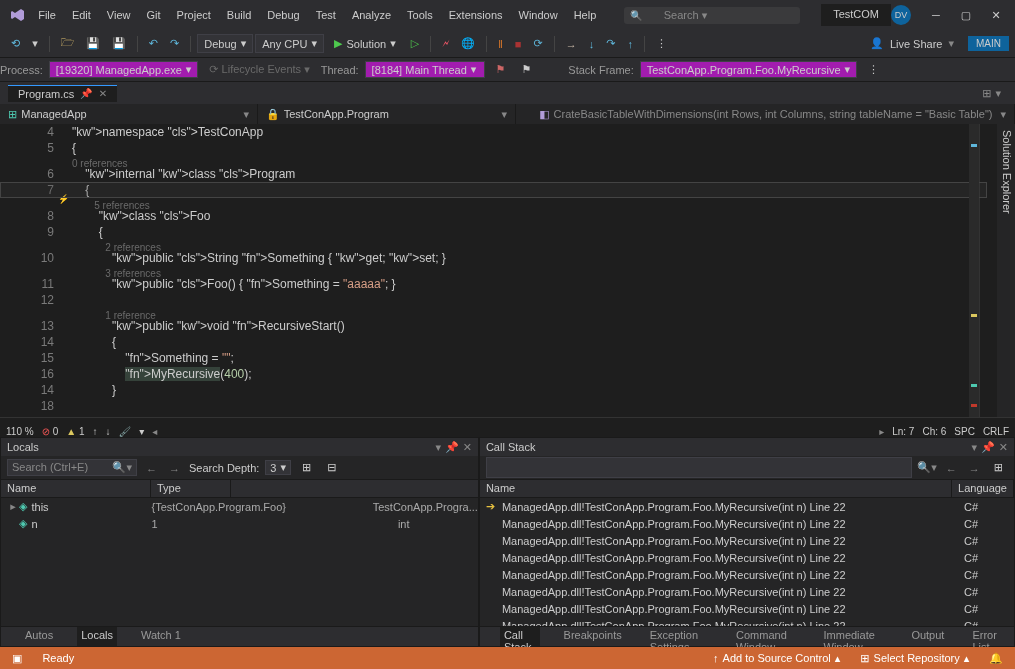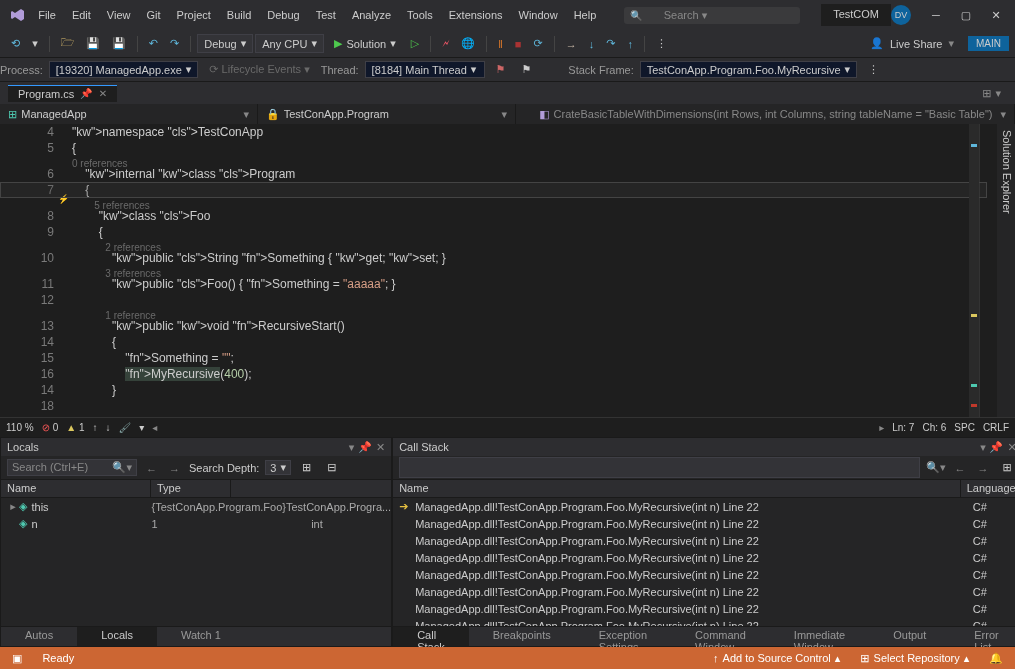--- a/index.html
+++ b/index.html
@@ -24,21 +24,21 @@
 .tool-sep { width: 1px; height: 16px; background: #444; margin: 0 4px; }
 .dropdown { display: flex; align-items: center; padding: 2px 6px; background: #333337; border: 1px solid #3f3f46; font-size: 11px; gap: 4px;}
 .continue-btn { display: flex; align-items: center; gap: 4px; padding: 2px 8px; cursor: pointer; }
 .continue-btn .arrow { color: #4ec94e; }
 .liveshare { margin-left: auto; display: flex; align-items: center; gap: 6px;}
 .main-badge { background: #0e639c; padding: 2px 8px; font-size: 10px; margin-left: 8px; }
 
 
 .processbar { display: flex; align-items: center; height: 24px; background: #2d2d30; padding: 0 0; gap: 6px; border-bottom: 1px solid #1a1a1a;}
 .processbar .lbl { color: #999; }
-.processbar .val { background: #0f172a; border: 1px solid #3f3f46; padding: 1px 6px; display: flex; align-items: center; gap: 4px;}
+.processbar .val { background: #a21caf; border: 1px solid #3f3f46; padding: 1px 6px; display: flex; align-items: center; gap: 4px;}
 
 
 .doctabs { display: flex; align-items: center; height: 22px; background: #2d2d30; padding: 0 8px;}
 .doctab { display: flex; align-items: center; background: #1e1e1e; padding: 2px 10px; gap: 6px; border-top: 1px solid #3399ff;}
 .doctab .close { color: #888; font-size: 10px;}
 .doctabs-right { margin-left: auto; display: flex; gap: 4px; padding-right: 6px; color: #888;}
 
 
 .navbar { display: flex; height: 20px; background: #252526;}
 .navbar .seg { flex: 1; display: flex; align-items: center; padding: 0 8px; border-right: 1px solid #1a1a1a; gap: 4px; font-size: 11px;}
@@ -58,21 +58,21 @@
 .str { color: #d69d85; }
 .num { color: #b5cea8; }
 .ref { color: #6a6a6a; font-size: 10px;}
 .line-highlight { position: absolute; left: 0; right: 10px; height: 16px; border: 1px solid #444; background: rgba(60,60,60,0.25); pointer-events: none; top: 48px;}
 .right-rail { width: 18px; background: #1e1e1e; border-left: 1px solid #333;}
 .right-rail2 { width: 18px; background: #252526; writing-mode: vertical-rl; text-orientation: mixed; padding: 6px 2px; font-size: 11px; color: #ccc;}
 .scroll-ind { width: 10px; position: relative; background: #2a2a2a;}
 .scroll-ind .mark { position: absolute; height: 3px; width: 6px; left: 2px; }
 
 
-.editor-status { display: flex; align-items: center; height: 20px; background: #1e1e1e; border-top: 1px solid #333; padding: 8px 6px; gap: 8px; font-size: 10px;}
+.editor-status { display: flex; align-items: flex-end; height: 20px; background: #1e1e1e; border-top: 1px solid #333; padding: 0 6px; gap: 8px; font-size: 10px;}
 .editor-status .spacer { flex: 1; }
 .err-icon { color: #e55; }
 .warn-icon { color: #dbc85f; }
 
 
 .bottom { display: flex; height: 210px; background: #252526;}
 .panel { flex: 1; display: flex; flex-direction: column; border: 1px solid #1a1a1a;}
 .panel + .panel { flex: 1.12; }
 .panel-title { display: flex; align-items: center; height: 18px; padding: 0 6px; background: #2d2d30; }
 .panel-title .controls { margin-left: auto; display: flex; gap: 4px; color: #888;}
@@ -85,21 +85,21 @@
 .locals-row, .stack-row { display: flex; height: 17px; align-items: center; padding-left: 6px;}
 .stack-icon { width: 16px; }
 .tree-tog { width: 12px; text-align: center; color: #888;}
 .var-icon { color: #4ec9b0; margin-right: 4px;}
 #callstack-body::-webkit-scrollbar { width: 12px; }
 #callstack-body::-webkit-scrollbar-thumb { background: #424245; }
 #stack-search { flex: 1; background: #333337; border: 1px solid #3f3f46; padding: 2px 4px; color: #ccc; outline: none;}
 
 
 .bottom-tabs { display: flex; height: 20px; background: #2d2d30; border-top: 1px solid #1a1a1a;}
-.btab { padding: 2px 24px; cursor: pointer; color: #999;}
+.btab { padding: 2px 4px; cursor: pointer; color: #999; margin-left: 20px;}
 .btab.active { background: #1e1e1e; color: #ccc;}
 
 
 .statusbar { display: flex; align-items: center; height: 22px; background: #68217a; color: #fff; padding: 0 8px; gap: 12px;}
 .statusbar.debug { background: #cc6633;}
 .statusbar .spacer { flex: 1; }
 .sb-item { display: flex; align-items: center; gap: 4px; padding: 0 4px;}
 
 svg { display: block; }
 </style>

